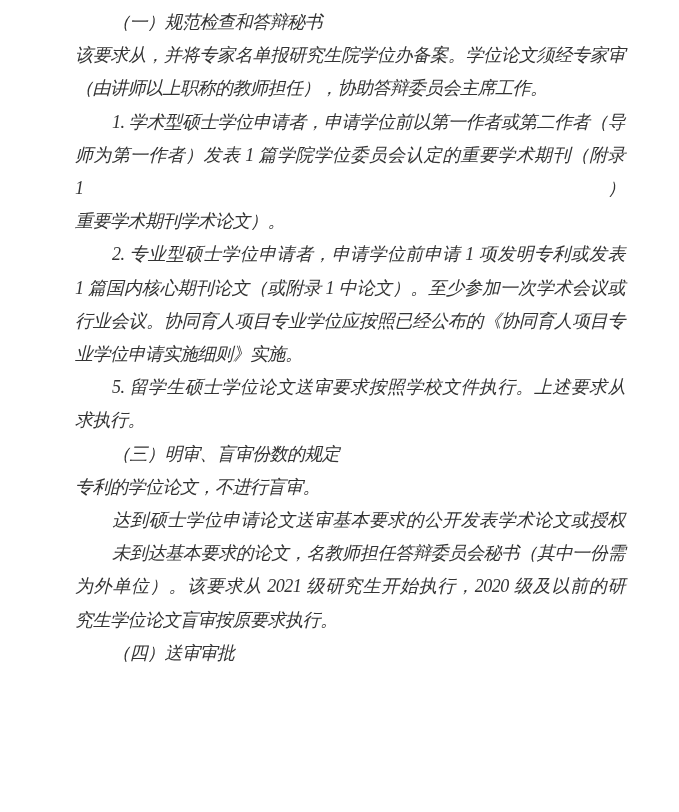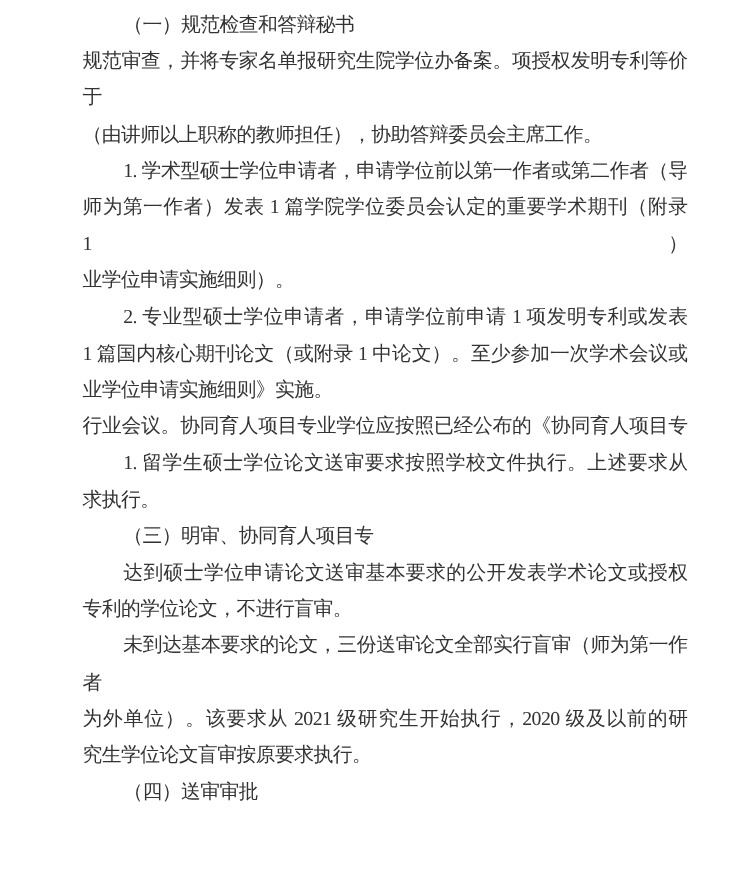--- a/index.html
+++ b/index.html
@@ -6,20 +6,21 @@
     margin: 0;
     padding: 0;
     background: #ffffff;
   }
   .page {
     position: relative;
     width: 679px;
     height: 807px;
     background: #ffffff;
     overflow: hidden;
+    font-style: italic;
   }
   .doc {
     position: absolute;
     left: 75px;
     top: 6px;
     width: 550px;
     font-family: "Liberation Serif", "DejaVu Serif", serif;
     font-size: 18px;
     line-height: 33.2px;
     color: #333333;
@@ -42,47 +43,47 @@
 </style>
 </head>
 <body style="background: rgb(255, 255, 255);">
 
 <div class="page">
   <div class="doc" id="doc" style="color: rgb(51, 51, 51);">
       <div class="para">
         <div class="line indent">（一）规范检查和答辩秘书</div>
       </div>
       <div class="para">
-        <div class="line fill">规范审查，并将专家名单报研究生院学位办备案。项授权发明专利等价于</div>
+        <div class="line fill">该要求从，并将专家名单报研究生院学位办备案。学位论文须经专家审</div>
         <div class="line">（由讲师以上职称的教师担任），协助答辩委员会主席工作。</div>
       </div>
       <div class="para">
         <div class="line indent fill">1. 学术型硕士学位申请者，申请学位前以第一作者或第二作者（导</div>
         <div class="line fill">师为第一作者）发表 1 篇学院学位委员会认定的重要学术期刊（附录 1）</div>
-        <div class="line">业学位申请实施细则）。</div>
+        <div class="line">重要学术期刊学术论文）。</div>
       </div>
       <div class="para">
         <div class="line indent fill">2. 专业型硕士学位申请者，申请学位前申请 1 项发明专利或发表</div>
         <div class="line fill">1 篇国内核心期刊论文（或附录 1 中论文）。至少参加一次学术会议或</div>
+        <div class="line fill">行业会议。协同育人项目专业学位应按照已经公布的《协同育人项目专</div>
         <div class="line">业学位申请实施细则》实施。</div>
-        <div class="line fill">行业会议。协同育人项目专业学位应按照已经公布的《协同育人项目专</div>
       </div>
       <div class="para">
-        <div class="line indent fill">1. 留学生硕士学位论文送审要求按照学校文件执行。上述要求从</div>
+        <div class="line indent fill">5. 留学生硕士学位论文送审要求按照学校文件执行。上述要求从</div>
         <div class="line">求执行。</div>
       </div>
       <div class="para">
-        <div class="line indent">（三）明审、协同育人项目专</div>
+        <div class="line indent">（三）明审、盲审份数的规定</div>
       </div>
       <div class="para">
+        <div class="line">专利的学位论文，不进行盲审。</div>
         <div class="line indent fill">达到硕士学位申请论文送审基本要求的公开发表学术论文或授权</div>
-        <div class="line">专利的学位论文，不进行盲审。</div>
       </div>
       <div class="para">
-        <div class="line indent fill">未到达基本要求的论文，三份送审论文全部实行盲审（师为第一作者</div>
+        <div class="line indent fill">未到达基本要求的论文，名教师担任答辩委员会秘书（其中一份需</div>
         <div class="line fill">为外单位）。该要求从 2021 级研究生开始执行，2020 级及以前的研</div>
         <div class="line">究生学位论文盲审按原要求执行。</div>
       </div>
       <div class="para">
         <div class="line indent">（四）送审审批</div>
       </div>
     </div>
 </div>
 
 </body></html>

